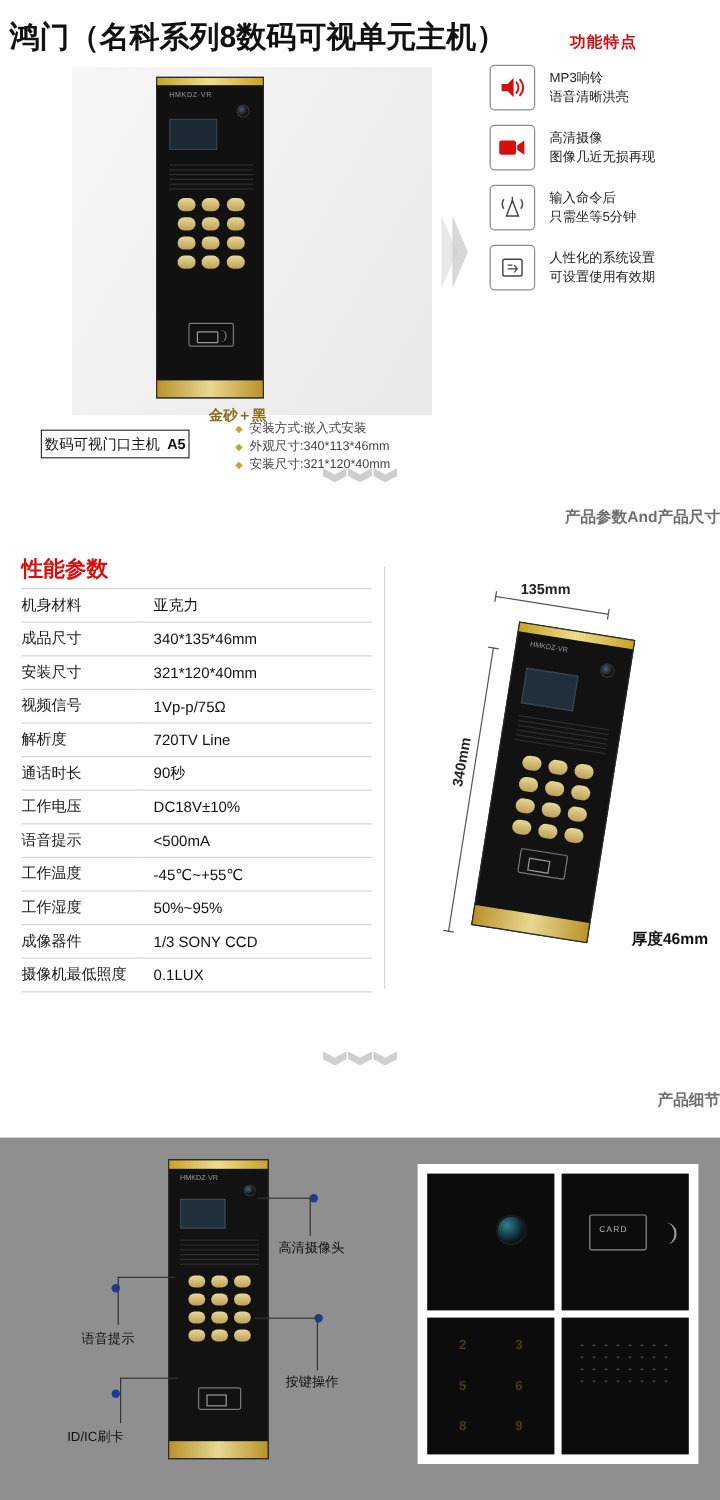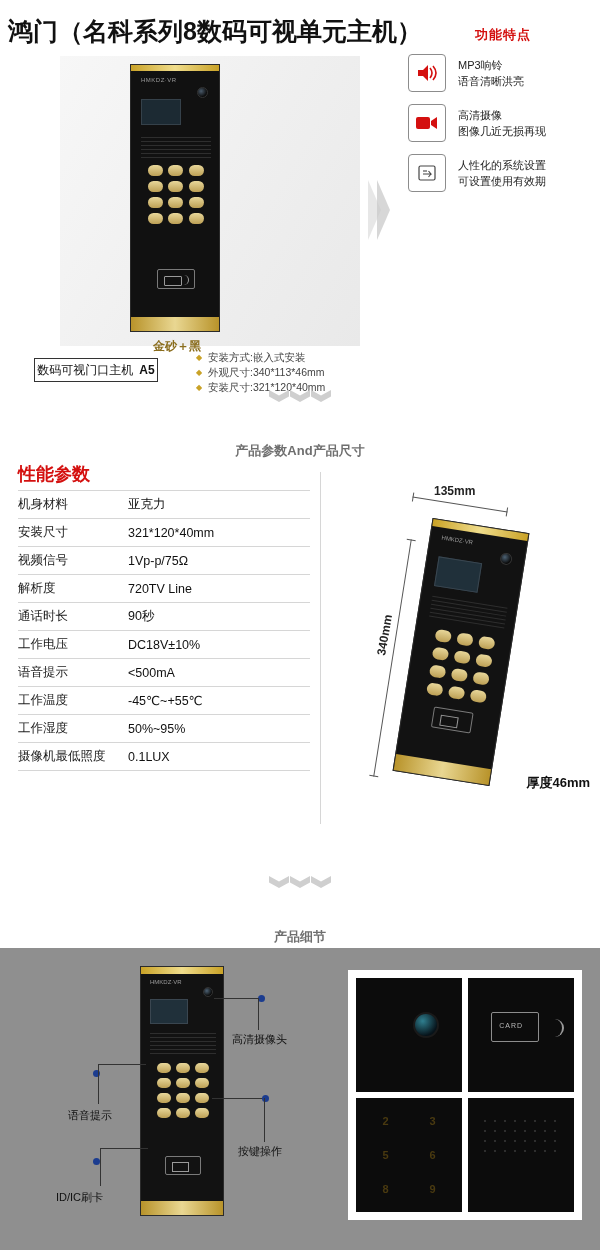--- a/index.html
+++ b/index.html
@@ -74,21 +74,21 @@
   }
   .device .card::before {
     content: ""; position: absolute; left: 6px; top: 6px; width: 16px; height: 8px;
     border: 1px solid #9a9a9a; border-radius: 1px;
   }
   .device .card::after {
     content: ""; position: absolute; right: 5px; top: 5px; width: 7px; height: 10px;
     border-right: 1px solid #9a9a9a; border-radius: 0 6px 6px 0;
   }
   .color-label {
-    position: absolute; left: 132px; top: 288px; width: 90px; text-align: center;
+    position: absolute; left: 132px; top: 288px; width: 90px; text-align: right;
     font-size: 12px; font-weight: bold; color: #8a6d1d;
   }
   .spec-badge {
     position: absolute; left: 34px; top: 308px; width: 124px; height: 24px;
     border: 1px solid #333; display: flex; align-items: center; justify-content: center;
     font-size: 12px; color: #111;
   }
   .spec-badge .code { font-weight: bold; margin-left: 6px; }
   .hero-specs {
     position: absolute; left: 196px; top: 300px; width: 170px;
@@ -134,22 +134,22 @@
   .chev { position: absolute; width: 70px; height: 22px; }
   .chev i {
     position: absolute; top: 0; width: 12px; height: 20px; background: #cfcfcf;
     clip-path: polygon(0 0, 55% 0, 100% 50%, 55% 100%, 0 100%, 45% 50%);
     transform: rotate(90deg);
   }
   .chev i:nth-child(1){ left: 8px; }
   .chev i:nth-child(2){ left: 29px; }
   .chev i:nth-child(3){ left: 50px; }
   .sep-label {
-    position: absolute; width: 600px; text-align: center;
-    font-size: 13px; font-weight: bold; color: #6f6f6f; margin-top: 20px;
+    position: absolute; width: 600px; text-align: right;
+    font-size: 13px; font-weight: bold; color: #6f6f6f;
   }
 
   
   .params-title {
     position: absolute; left: 18px; top: 462px; font-size: 18px;
     font-weight: bold; color: #d4100f;
   }
   table.params {
     position: absolute; left: 18px; top: 490px; width: 292px;
     border-collapse: collapse; font-size: 12.5px; color: #111;
@@ -337,20 +337,34 @@
           <rect x="1" y="3" width="14" height="12" rx="2" fill="#d4100f"></rect>
           <polygon points="16,7 22,3 22,15 16,11" fill="#d4100f"></polygon>
         </svg>
       </div>
       <div class="txt">
         <div>高清摄像</div>
         <div>图像几近无损再现</div>
       </div>
     </div>
 
+    <div class="feat">
+      <div class="ico">
+        <svg width="22" height="20" viewBox="0 0 22 20">
+          <polygon points="11,4 16,17 6,17" fill="none" stroke="#444" stroke-width="1.2"></polygon>
+          <path d="M4 3 q-3 4 0 8" stroke="#444" stroke-width="1.2" fill="none"></path>
+          <path d="M18 3 q3 4 0 8" stroke="#444" stroke-width="1.2" fill="none"></path>
+          <line x1="11" y1="1" x2="11" y2="6" stroke="#444" stroke-width="1.2"></line>
+        </svg>
+      </div>
+      <div class="txt">
+        <div>输入命令后</div>
+        <div>只需坐等5分钟</div>
+      </div>
+    </div>
 
     <div class="feat">
       <div class="ico">
         <svg width="22" height="20" viewBox="0 0 22 20">
           <rect x="3" y="3" width="16" height="14" rx="1.5" fill="none" stroke="#444" stroke-width="1.2"></rect>
           <path d="M7 11 h8 l-2.5 -3 M15 11 l-2.5 3" stroke="#444" stroke-width="1.1" fill="none"></path>
           <path d="M7 8 h4" stroke="#444" stroke-width="1.1"></path>
         </svg>
       </div>
       <div class="txt">
@@ -370,20 +384,24 @@
   <div class="params-title">性能参数</div>
   <div class="params-vline"></div>
 
   <table class="params">
     <tbody>
       <tr>
           <td class="k">机身材料</td>
           <td class="v">亚克力</td>
         </tr>
       <tr>
+          <td class="k">成品尺寸</td>
+          <td class="v">340*135*46mm</td>
+        </tr>
+      <tr>
           <td class="k">安装尺寸</td>
           <td class="v">321*120*40mm</td>
         </tr>
       <tr>
           <td class="k">视频信号</td>
           <td class="v">1Vp-p/75Ω</td>
         </tr>
       <tr>
           <td class="k">解析度</td>
           <td class="v">720TV Line</td>
@@ -400,20 +418,24 @@
           <td class="k">语音提示</td>
           <td class="v">&lt;500mA</td>
         </tr>
       <tr>
           <td class="k">工作温度</td>
           <td class="v">-45℃~+55℃</td>
         </tr>
       <tr>
           <td class="k">工作湿度</td>
           <td class="v">50%~95%</td>
+        </tr>
+      <tr>
+          <td class="k">成像器件</td>
+          <td class="v">1/3 SONY CCD</td>
         </tr>
       <tr>
           <td class="k">摄像机最低照度</td>
           <td class="v">0.1LUX</td>
         </tr>
     </tbody>
   </table>
 
   <div class="dimwrap">
     <div class="dim-135">135mm</div>

